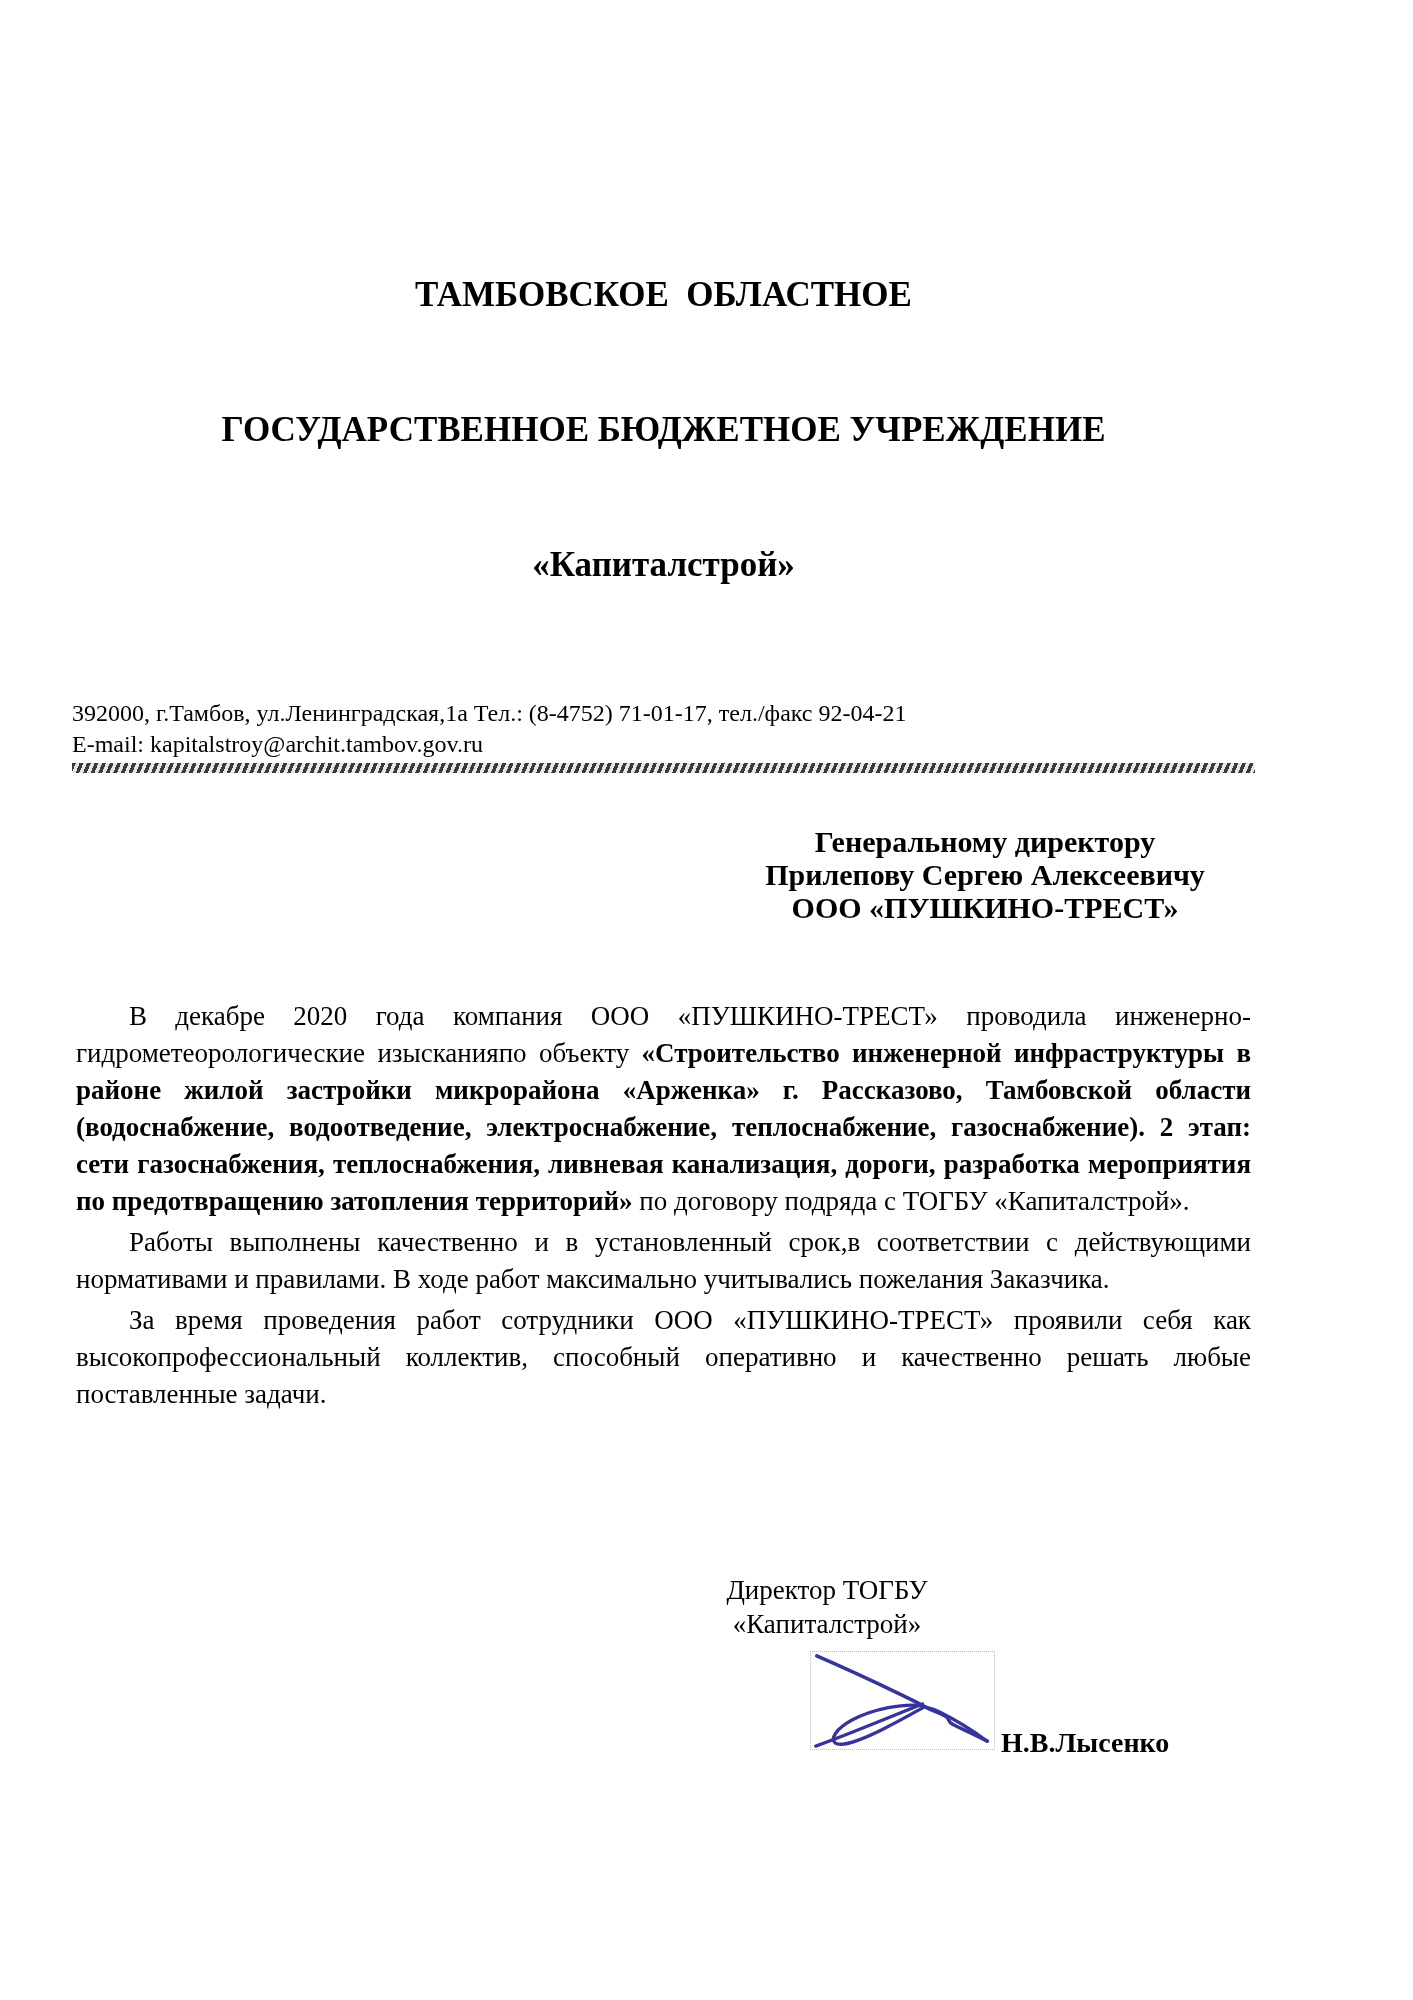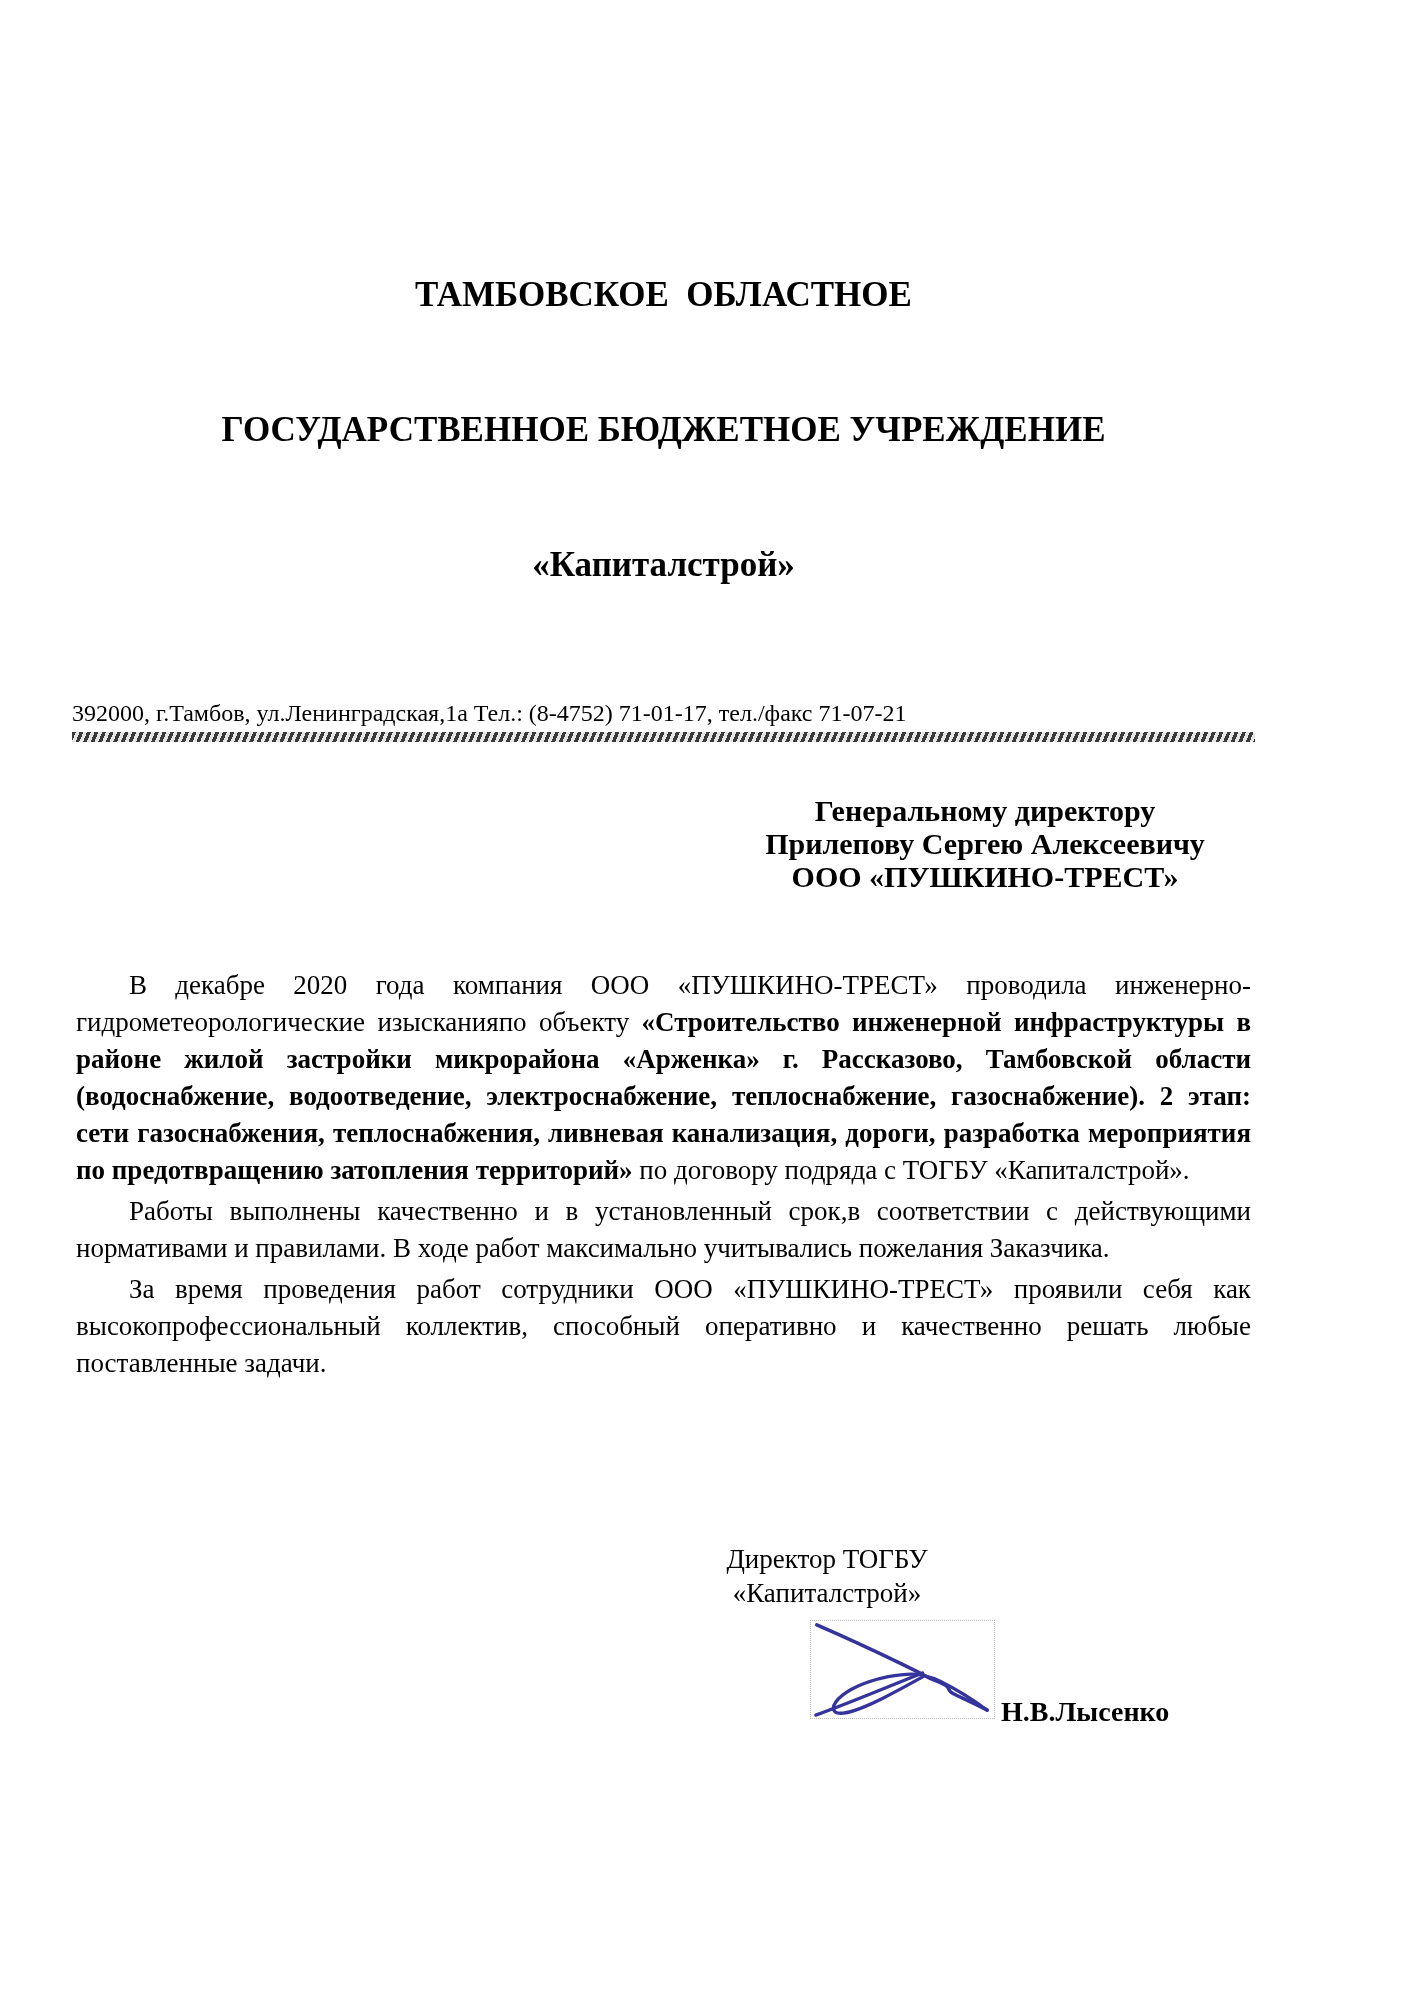--- a/index.html
+++ b/index.html
@@ -92,21 +92,22 @@
 
 <div class="page">
 
   <div class="org-title">
     <div>ТАМБОВСКОЕ  ОБЛАСТНОЕ</div>
     <div>ГОСУДАРСТВЕННОЕ БЮДЖЕТНОЕ УЧРЕЖДЕНИЕ</div>
     <div>«Капиталстрой»</div>
   </div>
 
   <div class="contact">
-    <div>392000, г.Тамбов, ул.Ленинградская,1а Тел.: (8-4752) 71-01-17, тел./факс 71-07-21</div>
+    <div>392000, г.Тамбов, ул.Ленинградская,1а Тел.: (8-4752) 71-01-17, тел./факс 92-04-21</div>
+    <div>E-mail: kapitalstroy@archit.tambov.gov.ru</div>
   </div>
 
   <div class="divider"></div>
 
   <div class="recipient">
     <div>Генеральному директору</div>
     <div>Прилепову Сергею Алексеевичу</div>
     <div>ООО «ПУШКИНО-ТРЕСТ»</div>
   </div>
 

